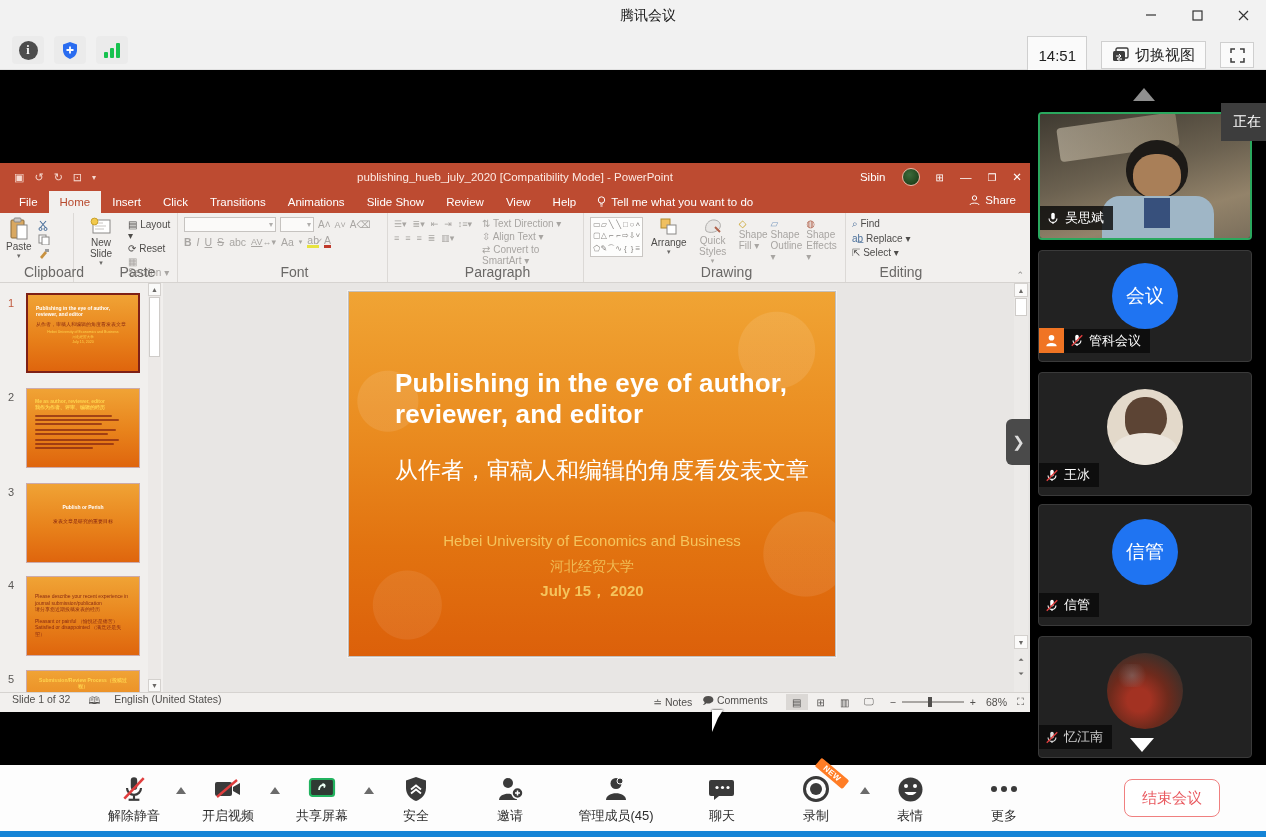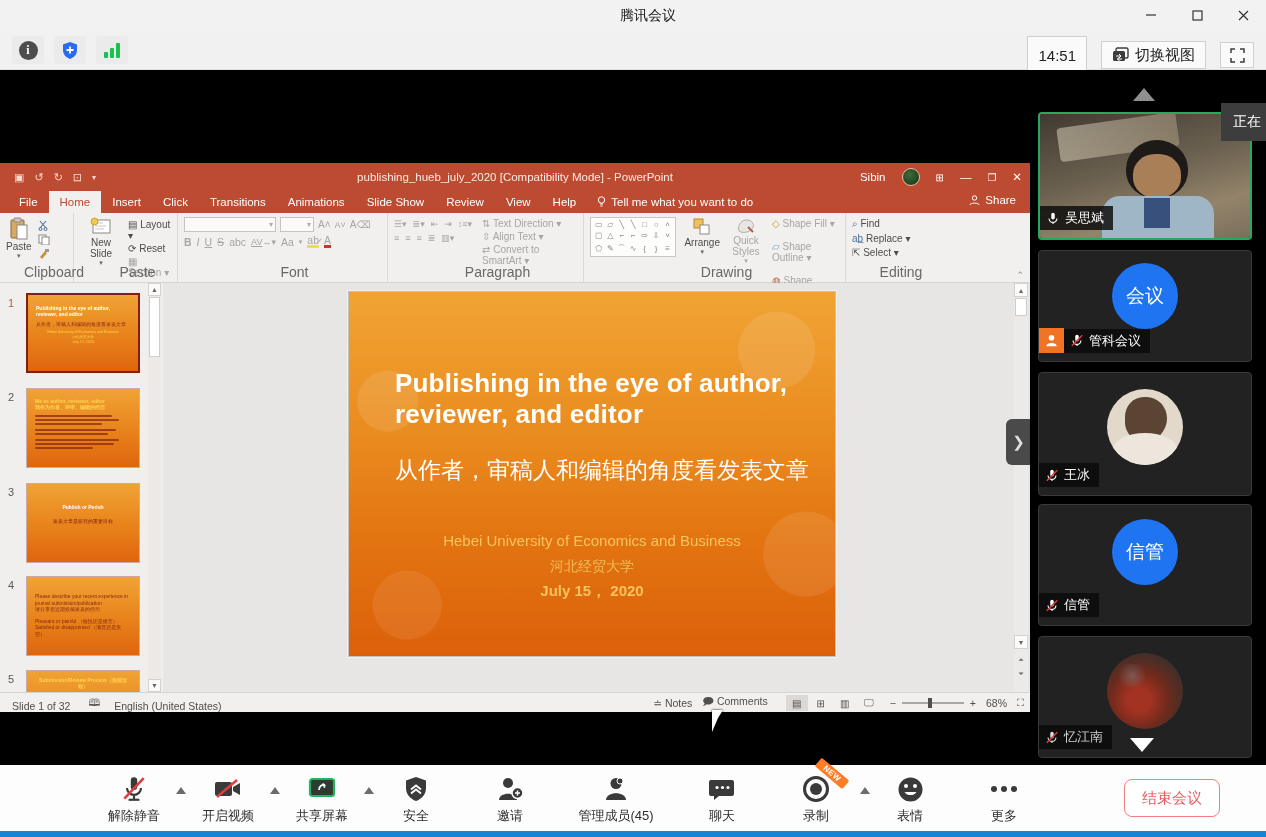--- a/index.html
+++ b/index.html
@@ -75,21 +75,21 @@
   }
   .slide-title { position:absolute; left:46px; top:76px; width:410px; font-size:26px; line-height:1.18; font-weight:bold; color:#fff; letter-spacing:.2px; }
   .slide-cn { position:absolute; left:46px; top:164px; width:420px; font-size:23px; line-height:1.3; color:#fff; font-family:"Liberation Serif","DejaVu Serif",serif; }
   .slide-org1 { position:absolute; left:0; right:0; top:240px; text-align:center; color:#f5c45d; font-size:15px; }
   .slide-org2 { position:absolute; left:0; right:0; top:266px; text-align:center; color:#f0bc55; font-size:14px; }
   .slide-date { position:absolute; left:0; right:0; top:290px; text-align:center; color:#f5c45d; font-size:15px; font-weight:bold; }
   .vscroll { position:absolute; right:2px; top:0; width:14px; height:100%; background:#eceae8; }
   .vscroll .sb-btn { position:absolute; left:0; width:14px; height:14px; background:#fbfaf9; border:1px solid #d4d1ce; color:#6a6866; font-size:7px; display:flex; align-items:center; justify-content:center; }
   .vscroll .sb-thumb { position:absolute; left:1px; width:12px; background:#fff; border:1px solid #cfccc9; }
   .ppt-notes { position:absolute; left:163px; top:513px; width:867px; height:16px; background:#f5f4f2; border-top:1px solid #ddd9d6; font-size:11px; color:#595755; display:flex; align-items:center; padding-left:12px; }
-  .ppt-status { position:absolute; left:0; top:529px; width:100%; height:20px; background:#f2f0ee; border-top:1px solid #d6d3d0; font-size:10.5px; color:#514f4d; display:flex; align-items:flex-end; }
+  .ppt-status { position:absolute; left:0; top:529px; width:100%; height:20px; background:#f2f0ee; border-top:1px solid #d6d3d0; font-size:10.5px; color:#514f4d; display:flex; align-items:flex-start; }
   .st-right { position:absolute; right:6px; display:flex; align-items:center; gap:10px; }
   .view-ic { width:22px; height:16px; display:flex; align-items:center; justify-content:center; font-size:10px; color:#514f4d; }
   .view-ic.sel { background:#dbd8d5; }
   .zoom-slider { display:flex; align-items:center; gap:6px; }
   .zs-track { position:relative; width:62px; height:2px; background:#a9a6a3; }
   .zs-thumb { position:absolute; left:26px; top:-4px; width:4px; height:10px; background:#514f4d; }
 
   
   .expander { position:absolute; left:1006px; top:349px; width:25px; height:46px; background:#4a4a4a; border-radius:6px 0 0 6px; display:flex; align-items:center; justify-content:center; color:#ddd; font-size:15px; }
 
@@ -396,21 +396,21 @@
               <span style="font-size:7px; color:#6a6866;">▾</span>
             </div>
             <div class="bigbtn dis">
               <svg width="20" height="18" viewBox="0 0 20 18">
                   <path d="M3 14 C1 8 6 2 12 3 C18 4 19 10 15 13 C11 16 6 16 3 14 Z" fill="#e8e6e4" stroke="#b0aeac"></path>
                   <path d="M12 10 l5 5" stroke="#b0614a" stroke-width="2"></path>
                 </svg>
               <span style="width:36px; text-align:center; color:#a8a5a2;">Quick Styles</span>
               <span style="font-size:7px; color:#a8a5a2;">▾</span>
             </div>
-            <div style="display:flex; flex-direction:column; gap:12px; padding-top:1px;">
+            <div style="display:flex; flex-direction:row; gap:3px; padding-top:1px;">
               <div class="rsmall dis"><span style="color:#c9a227;">◇</span> <span>Shape Fill</span> ▾</div>
               <div class="rsmall dis"><span style="color:#7a9ac0;">▱</span> <span>Shape Outline</span> ▾</div>
               <div class="rsmall dis"><span style="color:#b0614a;">◍</span> <span>Shape Effects</span> ▾</div>
             </div>
           </div>
           <div class="rgroup-label">Drawing</div>
         </div>
 
         <div class="rgroup" style="width:86px; border-right:none;">
           <div style="display:flex; flex-direction:column; gap:3px; padding-top:1px;">

